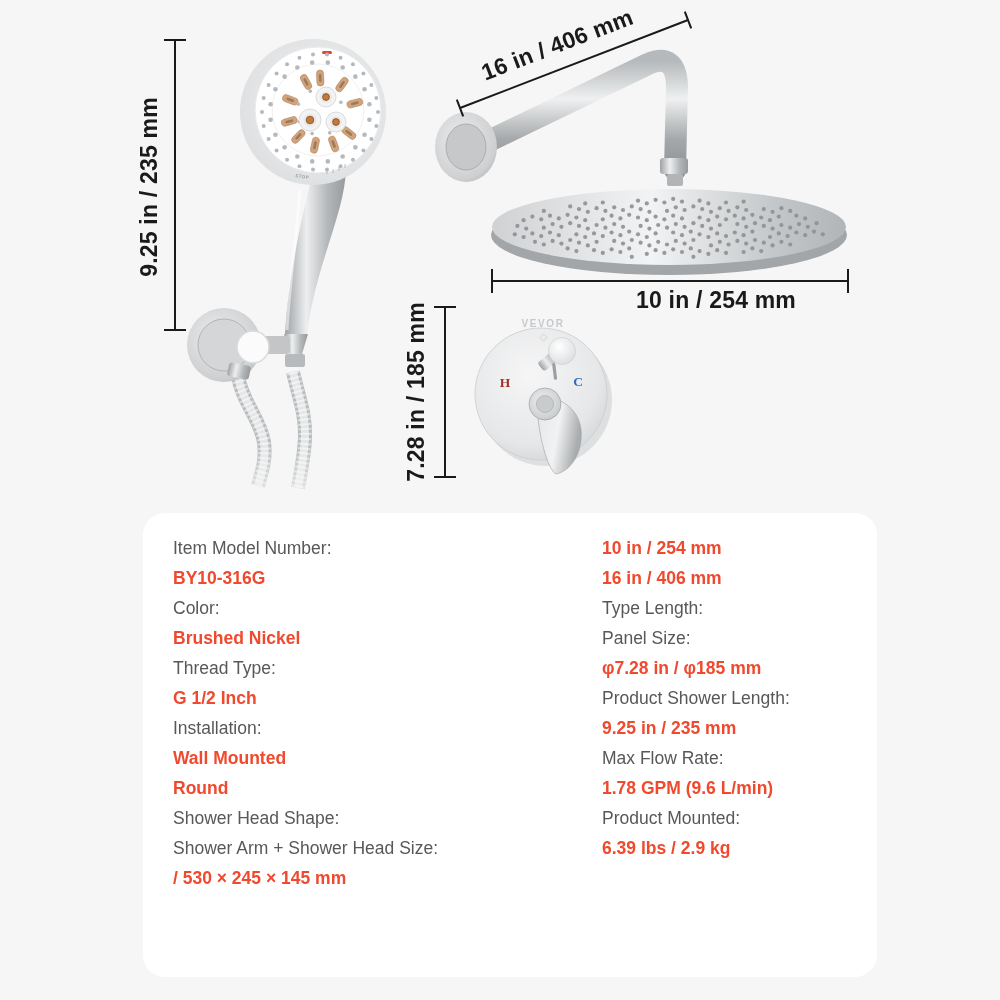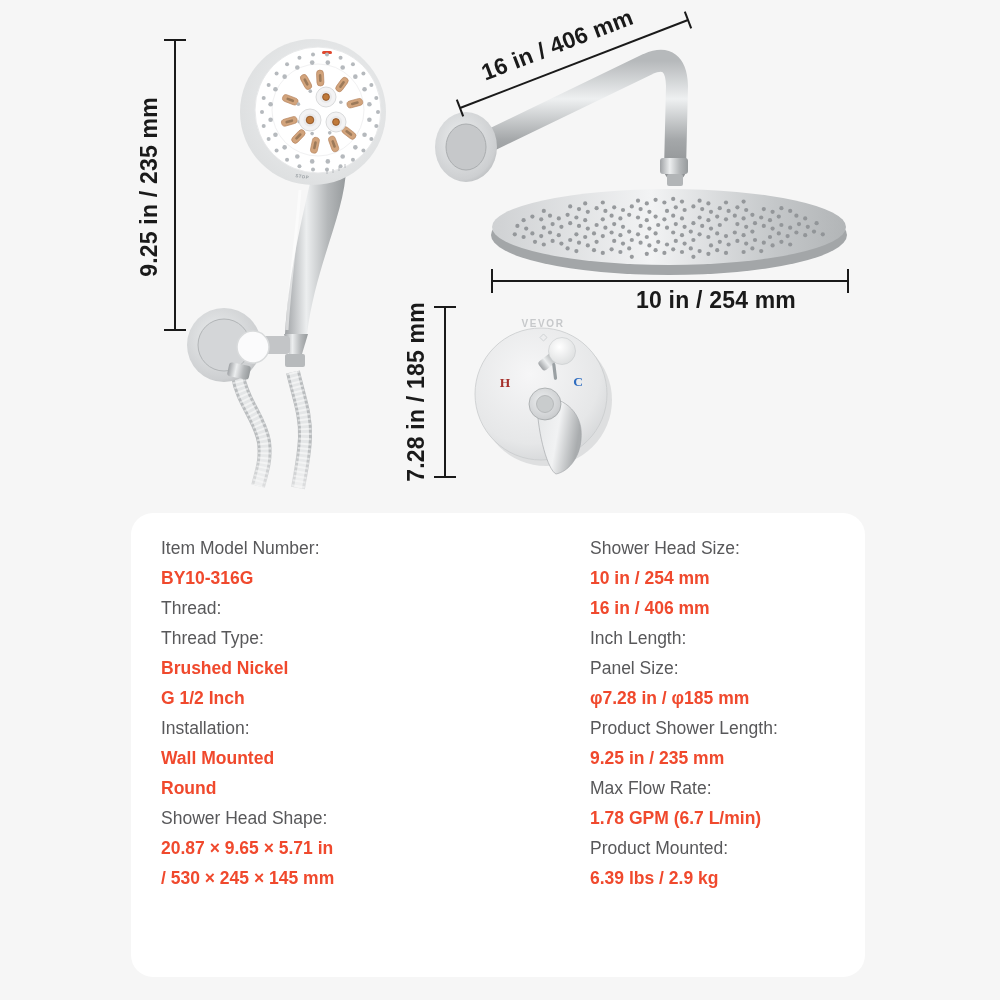--- a/index.html
+++ b/index.html
@@ -9,21 +9,21 @@
   html,body{margin:0;padding:0;}
   body{background:#e9e9e9;font-family:"Liberation Sans",sans-serif;}
   .stage{position:relative;width:1000px;height:1000px;background:var(--bg);overflow:hidden;}
   .stage svg{position:absolute;left:0;top:0;}
   .dim-text{font-size:23px;font-weight:700;fill:var(--dim);letter-spacing:.2px;}
   .brand-text{font-size:10px;font-weight:700;fill:#c7c9cb;letter-spacing:1.6px;}
   .hc-text{font-family:"Liberation Serif",serif;font-size:13.5px;font-weight:700;}
   .hot-t{fill:var(--hot);} .cold-t{fill:var(--cold);}
   .face-mark{font-size:4.5px;font-weight:700;fill:#9aa0a4;letter-spacing:.4px;}
   .dim-line{stroke:var(--dim);stroke-width:2;}
-  .spec-card{position:absolute;left:131px;top:513px;width:734px;height:464px;
+  .spec-card{position:absolute;left:143px;top:513px;width:734px;height:464px;
     background:var(--card);border-radius:22px;}
   .spec-col{position:absolute;top:20px;left:30px;width:410px;}
   .spec-col.right{left:459px;width:270px;}
   .line{height:30px;line-height:30px;font-size:17.5px;white-space:nowrap;}
   .spec-label{color:var(--label);font-weight:400;}
   .spec-value{color:var(--accent);font-weight:700;}
 </style>
 </head>
 <body>
 
@@ -452,39 +452,38 @@
       <line class="dim-line" x1="434" y1="307" x2="456" y2="307"></line>
       <line class="dim-line" x1="434" y1="477" x2="456" y2="477"></line>
       <text class="dim-text" x="424" y="392" text-anchor="middle" transform="rotate(-90 424 392)">7.28 in / 185 mm</text>
     </g>
   </svg>
 
   <div class="spec-card">
     <div class="spec-col" id="spec-col-left">
         <div class="line spec-label">Item Model Number:</div>
         <div class="line spec-value">BY10-316G</div>
-        <div class="line spec-label">Thread:</div>
+        <div class="line spec-label">Color:</div>
+        <div class="line spec-value">Brushed Nickel</div>
         <div class="line spec-label">Thread Type:</div>
-        <div class="line spec-value">Brushed Nickel</div>
         <div class="line spec-value">G 1/2 Inch</div>
         <div class="line spec-label">Installation:</div>
         <div class="line spec-value">Wall Mounted</div>
         <div class="line spec-value">Round</div>
         <div class="line spec-label">Shower Head Shape:</div>
-        <div class="line spec-value">20.87 × 9.65 × 5.71 in</div>
+        <div class="line spec-label">Shower Arm + Shower Head Size:</div>
         <div class="line spec-value">/ 530 × 245 × 145 mm</div>
       </div>
     <div class="spec-col right" id="spec-col-right">
-        <div class="line spec-label">Shower Head Size:</div>
         <div class="line spec-value">10 in / 254 mm</div>
         <div class="line spec-value">16 in / 406 mm</div>
-        <div class="line spec-label">Inch Length:</div>
+        <div class="line spec-label">Type Length:</div>
         <div class="line spec-label">Panel Size:</div>
         <div class="line spec-value">φ7.28 in / φ185 mm</div>
         <div class="line spec-label">Product Shower Length:</div>
         <div class="line spec-value">9.25 in / 235 mm</div>
         <div class="line spec-label">Max Flow Rate:</div>
-        <div class="line spec-value">1.78 GPM (6.7 L/min)</div>
+        <div class="line spec-value">1.78 GPM (9.6 L/min)</div>
         <div class="line spec-label">Product Mounted:</div>
         <div class="line spec-value">6.39 lbs / 2.9 kg</div>
       </div>
   </div>
 </div>
 
 </body></html>

